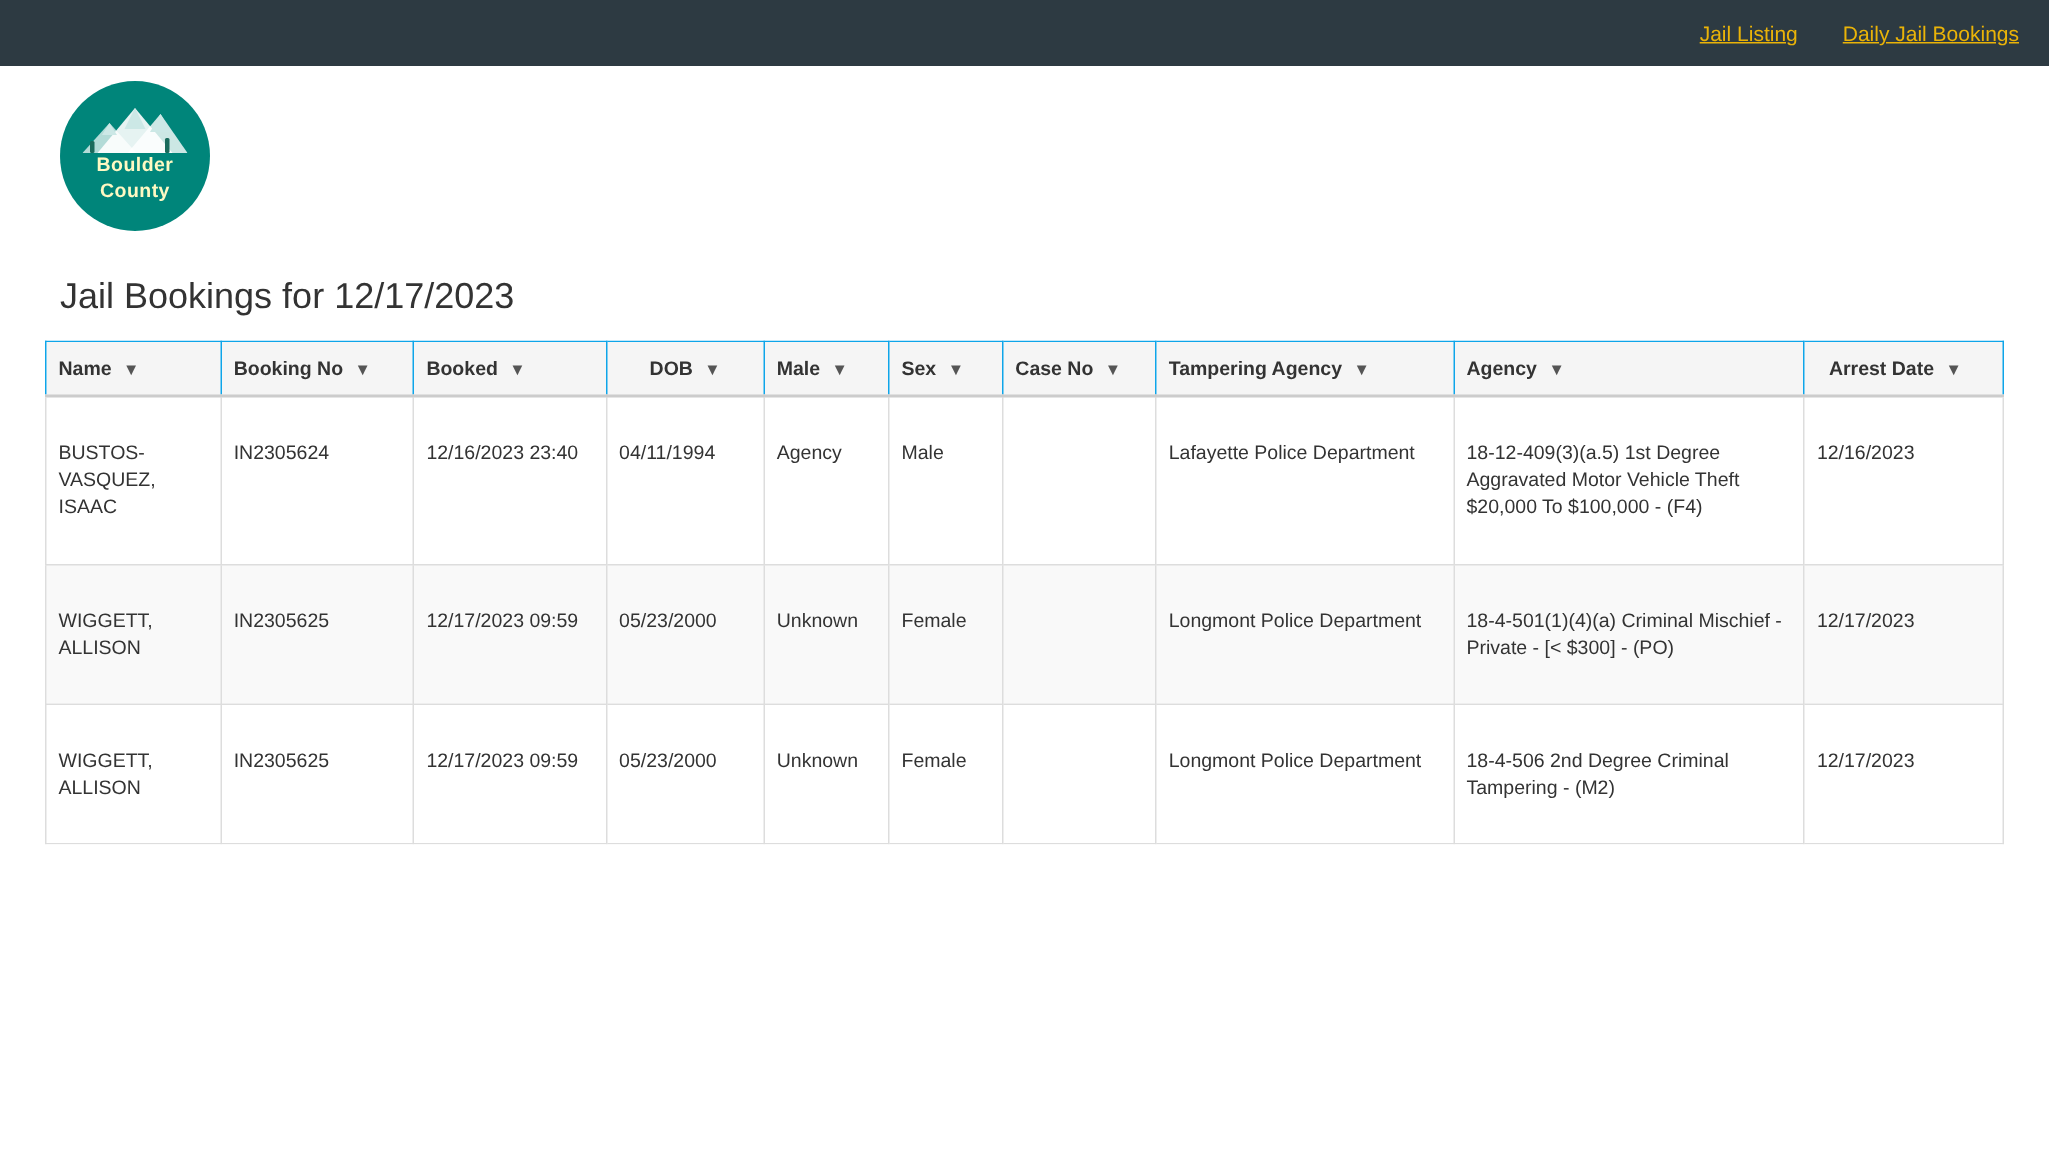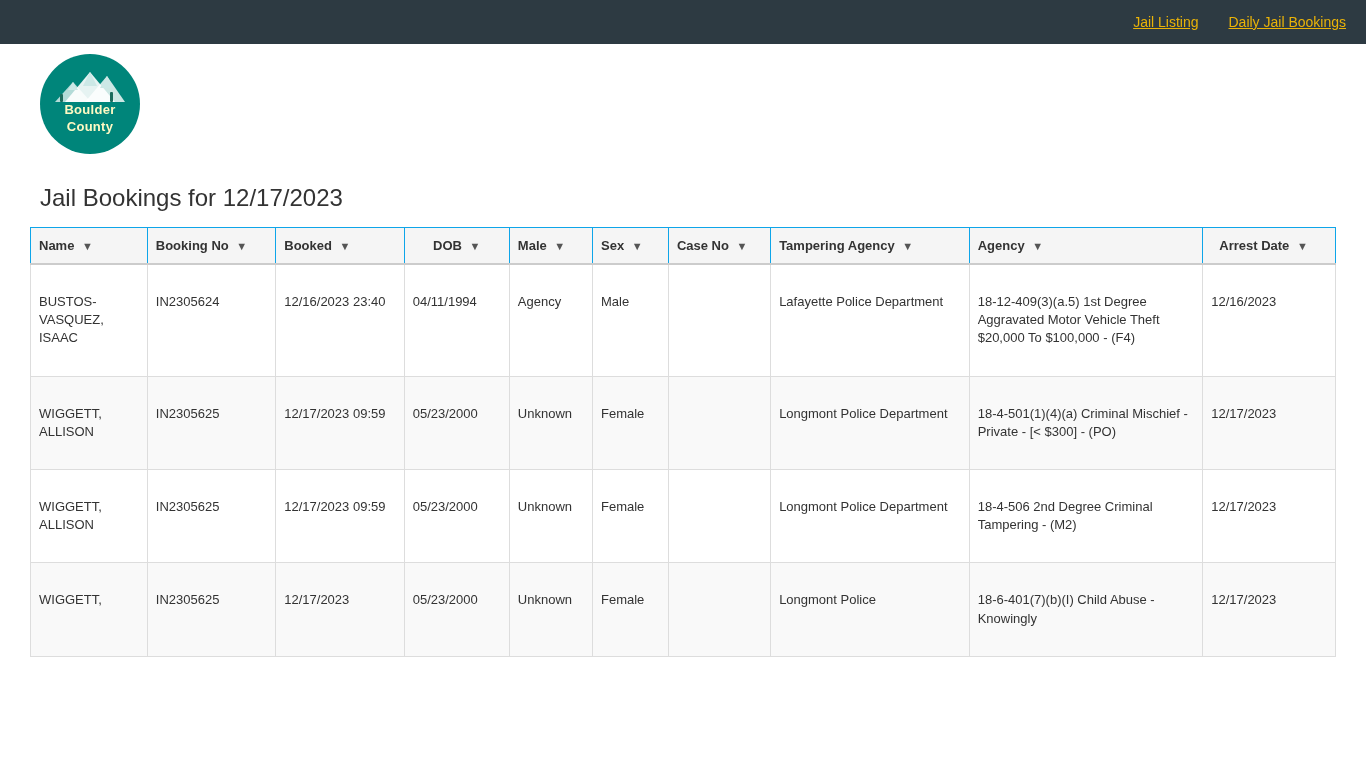--- a/index.html
+++ b/index.html
@@ -239,27 +239,15 @@
           <td>IN2305625</td>
           <td>12/17/2023 09:59</td>
           <td>05/23/2000</td>
           <td>Unknown</td>
           <td>Female</td>
           <td></td>
           <td>Longmont Police Department</td>
           <td>18-4-506 2nd Degree Criminal Tampering - (M2)</td>
           <td>12/17/2023</td>
         </tr>
-        <tr>
-          <td>WIGGETT,</td>
-          <td>IN2305625</td>
-          <td>12/17/2023</td>
-          <td>05/23/2000</td>
-          <td>Unknown</td>
-          <td>Female</td>
-          <td></td>
-          <td>Longmont Police</td>
-          <td>18-6-401(7)(b)(I) Child Abuse - Knowingly</td>
-          <td>12/17/2023</td>
-        </tr>
       </tbody>
   </table>
 </div>
 
 </body></html>

